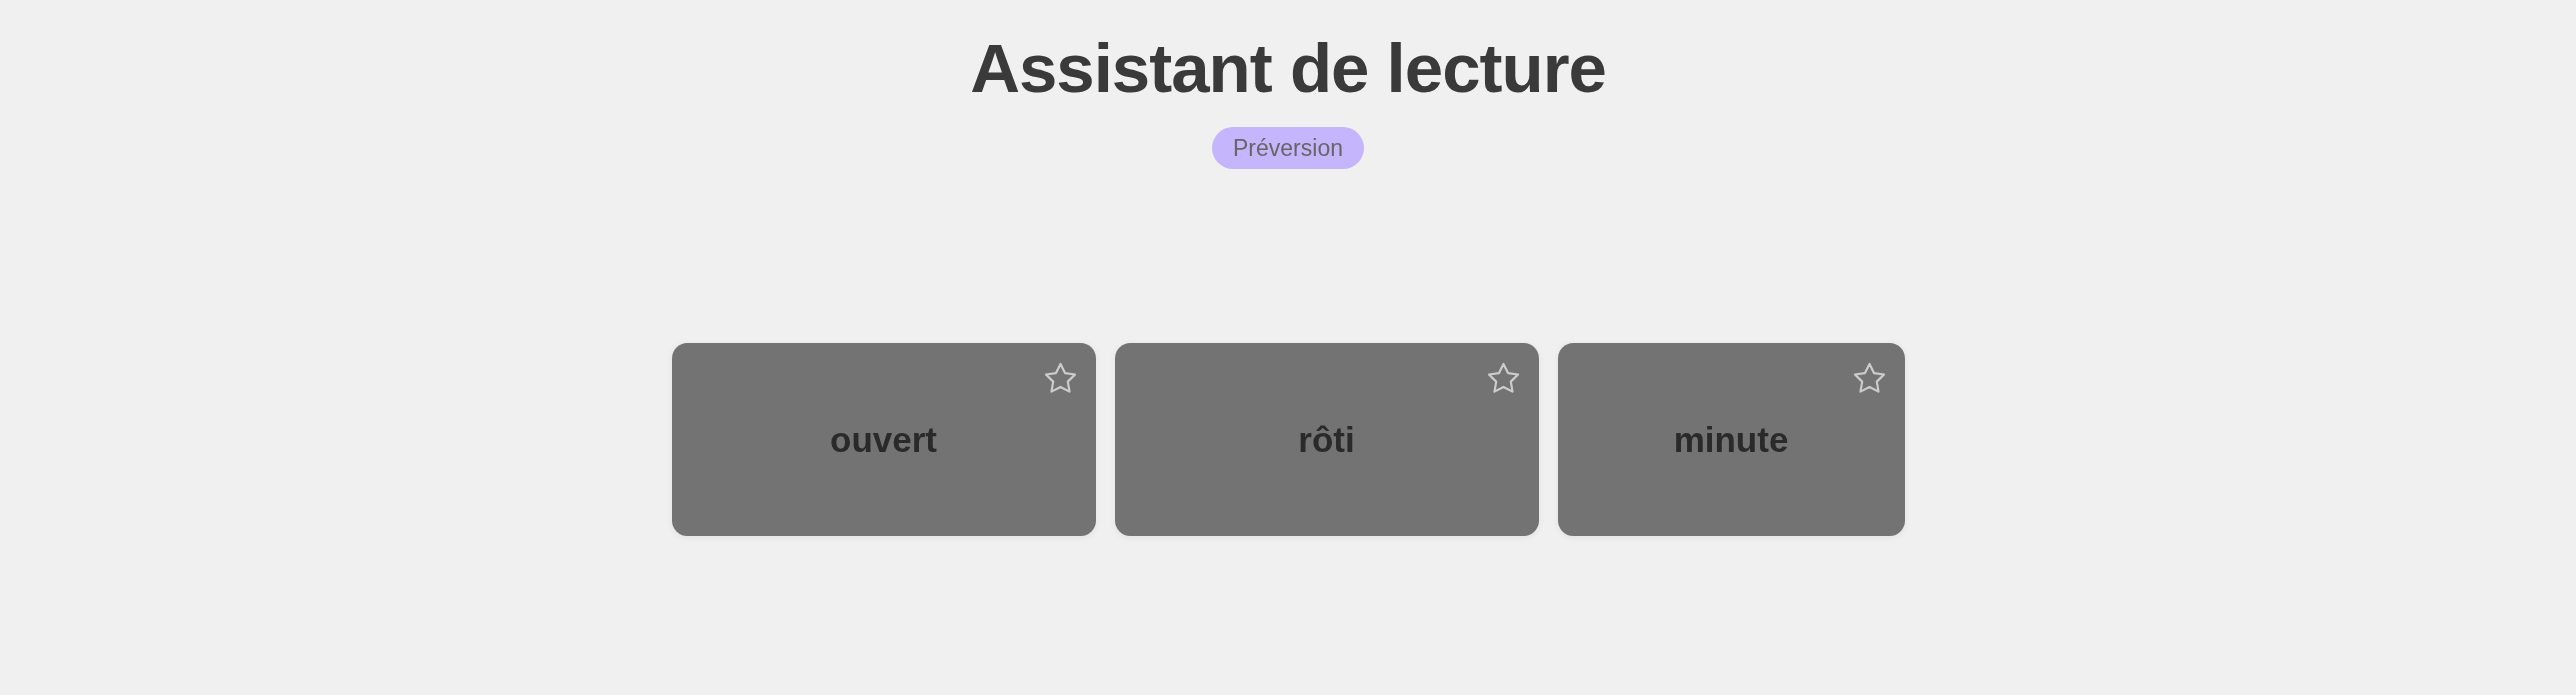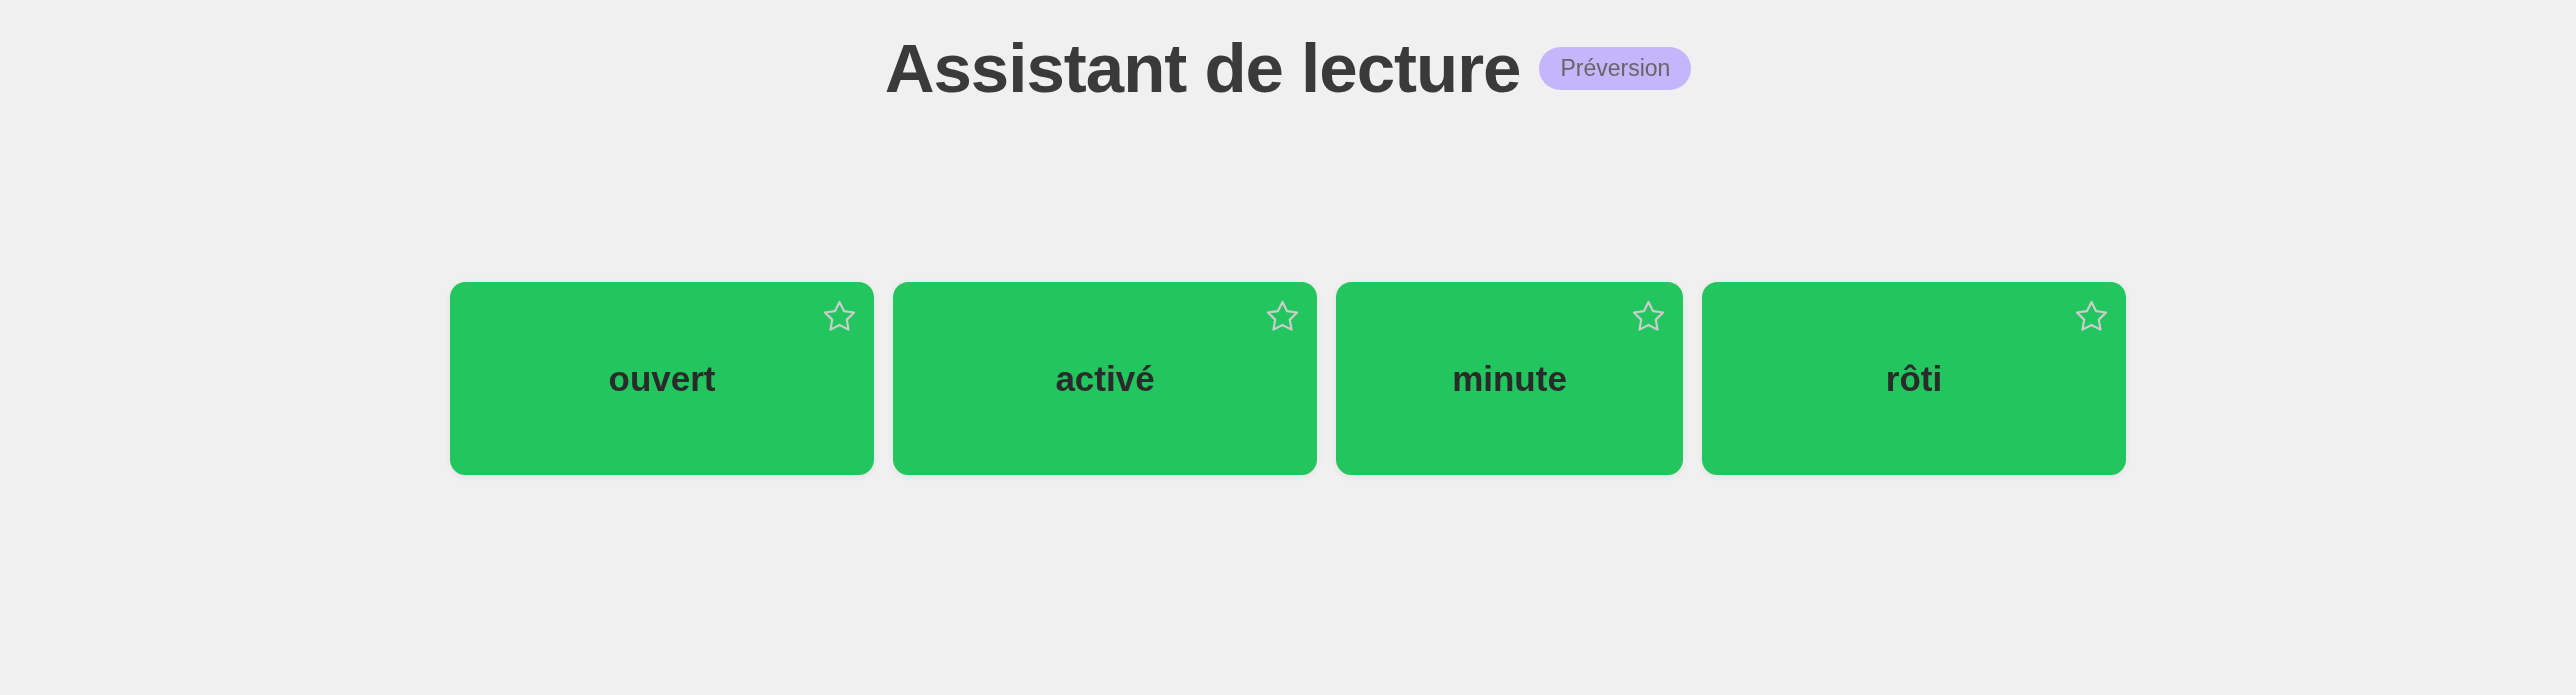--- a/index.html
+++ b/index.html
@@ -24,20 +24,21 @@
       flex-direction: column;
       align-items: center;
       padding-top: 29px;
     }
 
     .header {
       display: flex;
       align-items: center;
       gap: 19px;
       margin-bottom: 174px;
+      flex-direction: column;
     }
 
     .page-title {
       font-size: 69px;
       font-weight: 700;
       color: #3a3a3a;
       letter-spacing: -1px;
     }
 
     .preversion-badge {
@@ -55,21 +56,21 @@
       flex-direction: row;
       gap: 0;
       align-items: center;
       width: 100%;
       padding: 0 39px;
       justify-content: center;
       gap: 19px;
     }
 
     .word-card {
-      background-color: #22c55e;
+      background-color: #737373;
       border-radius: 15.4px;
       width: 424px;
       height: 193px;
       display: flex;
       align-items: center;
       justify-content: center;
       position: relative;
       cursor: pointer;
       box-shadow: 0 1.9px 7.7px rgba(0,0,0,0.06);
     }
@@ -113,41 +114,33 @@
     <div class="word-card">
       <span class="star-icon">
         <svg viewBox="0 0 24 24" fill="none" stroke="#ccc" stroke-width="1.5" stroke-linecap="round" stroke-linejoin="round">
           <polygon points="12,2 15.09,8.26 22,9.27 17,14.14 18.18,21.02 12,17.77 5.82,21.02 7,14.14 2,9.27 8.91,8.26"></polygon>
         </svg>
       </span>
       <span class="word-card-label">ouvert</span>
     </div>
 
 
+
     <div class="word-card">
       <span class="star-icon">
         <svg viewBox="0 0 24 24" fill="none" stroke="#ccc" stroke-width="1.5" stroke-linecap="round" stroke-linejoin="round">
           <polygon points="12,2 15.09,8.26 22,9.27 17,14.14 18.18,21.02 12,17.77 5.82,21.02 7,14.14 2,9.27 8.91,8.26"></polygon>
         </svg>
       </span>
-      <span class="word-card-label">activé</span>
+      <span class="word-card-label">rôti</span>
     </div>
 
     <div class="word-card" style="width:347px; overflow:hidden;">
       <span class="star-icon">
         <svg viewBox="0 0 24 24" fill="none" stroke="#ccc" stroke-width="1.5" stroke-linecap="round" stroke-linejoin="round">
           <polygon points="12,2 15.09,8.26 22,9.27 17,14.14 18.18,21.02 12,17.77 5.82,21.02 7,14.14 2,9.27 8.91,8.26"></polygon>
         </svg>
       </span>
       <span class="word-card-label">minute</span>
     </div>
-
-    <div class="word-card">
-      <span class="star-icon">
-        <svg viewBox="0 0 24 24" fill="none" stroke="#ccc" stroke-width="1.5" stroke-linecap="round" stroke-linejoin="round">
-          <polygon points="12,2 15.09,8.26 22,9.27 17,14.14 18.18,21.02 12,17.77 5.82,21.02 7,14.14 2,9.27 8.91,8.26"></polygon>
-        </svg>
-      </span>
-      <span class="word-card-label">rôti</span>
-    </div>
   </div>
 </div>
 
 
 </body></html>

